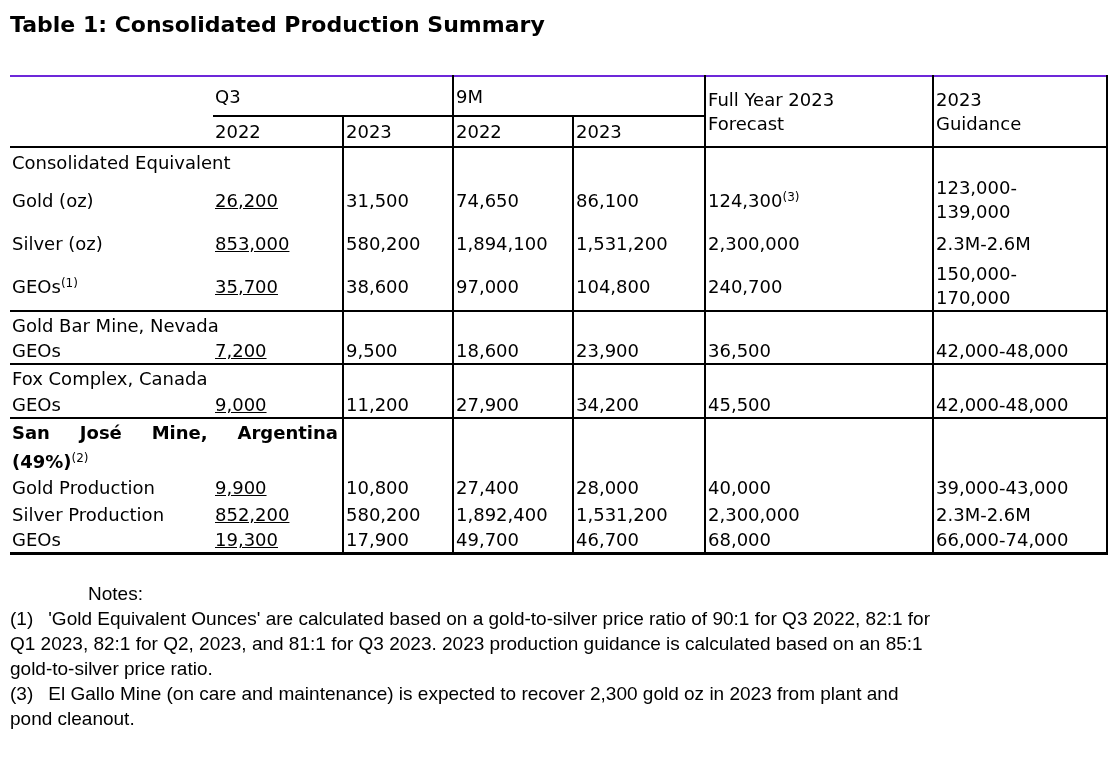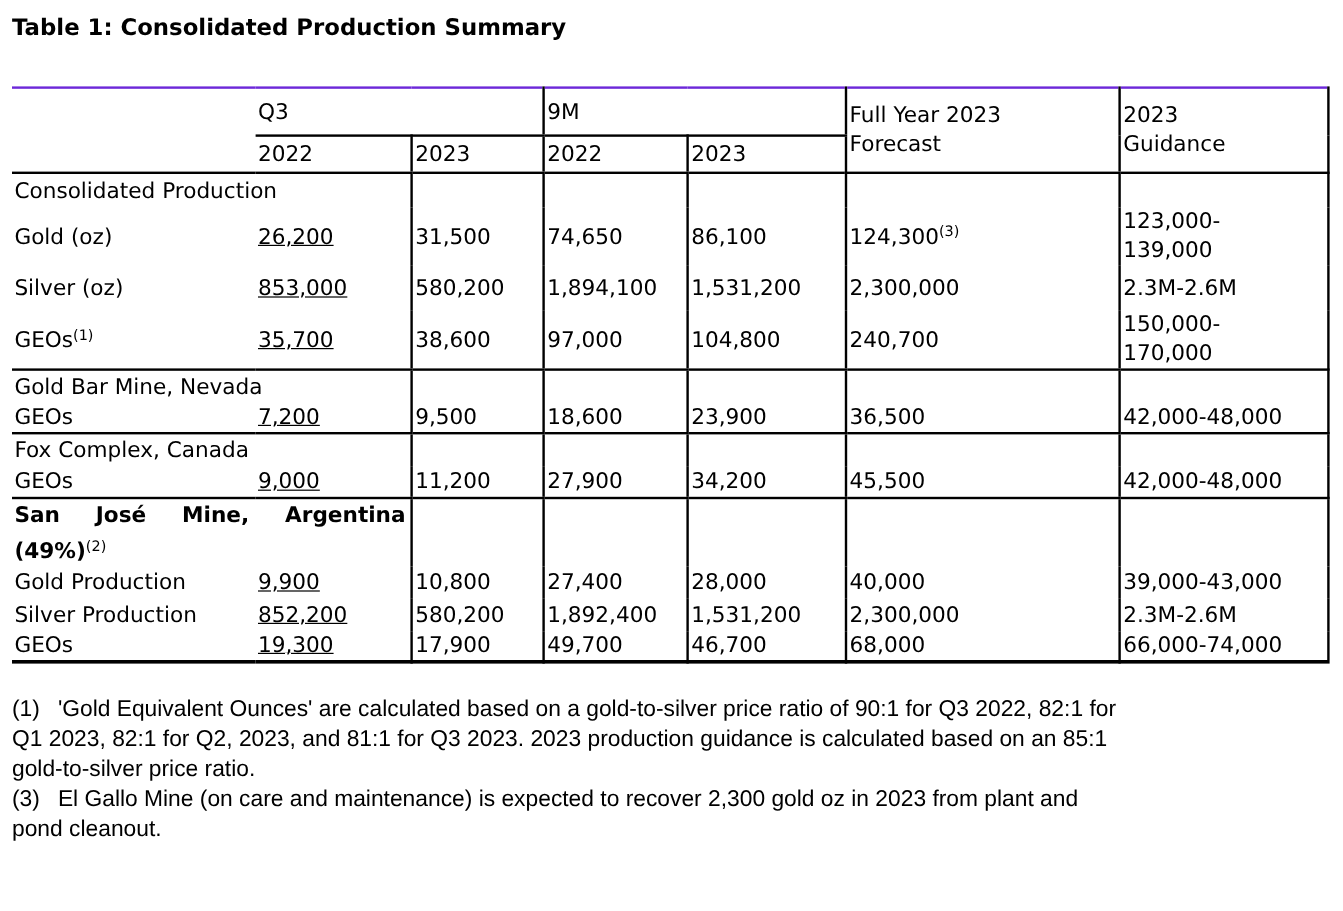--- a/index.html
+++ b/index.html
@@ -1,18 +1,18 @@
 <!DOCTYPE html>
 <html><head>
 <meta charset="utf-8">
 <style>
   * { box-sizing: border-box; }
   body { margin: 0; background: #ffffff; color: #000000; font-family: "DejaVu Sans", sans-serif; }
   .page { width: 1119px; height: 759px; padding: 10px 0 0 10px; overflow: hidden; background: #fff; }
-  .title { font-size: 19px; font-weight: bold; margin: 2px 0 0 0; letter-spacing: 0; }
+  .title { font-size: 22px; font-weight: bold; margin: 2px 0 0 0; letter-spacing: 0; }
 
   table.prod {
     border-collapse: collapse;
     table-layout: fixed;
     width: 1098px;
     margin-top: 38px;
     border-top: 2px solid #6d28d9;
     border-bottom: 3px solid #000;
     font-size: 18px;
   }
@@ -79,21 +79,21 @@
 Guidance</th>
     </tr>
     <tr class="h31">
       <th class="hb c">2022</th>
       <th class="vl hb bd c">2023</th>
       <th class="vl hb c">2022</th>
       <th class="vl hb bd c">2023</th>
     </tr>
 
     <tr class="h29">
-      <td class="bd lbl" colspan="2">Consolidated Production</td>
+      <td class="bd lbl" colspan="2">Consolidated Equivalent</td>
       <td class="vl"></td>
       <td class="vl"></td>
       <td class="vl"></td>
       <td class="vl"></td>
       <td class="vl vr"></td>
     </tr>
     <tr class="h48">
       <td class="lbl">Gold (oz)</td>
       <td class="r pad22">26,200</td>
       <td class="vl c bd">31,500</td>
@@ -199,20 +199,21 @@
       <td class="vl c bd">17,900</td>
       <td class="vl r pad18">49,700</td>
       <td class="vl c bd">46,700</td>
       <td class="vl c">68,000</td>
       <td class="vl vr c">66,000-74,000</td>
     </tr>
   </tbody>
     </table>
 
   <div class="notes">
+    <div class="notes-heading">Notes:</div>
     <p class="note"><span class="nnum">(1)</span><span>'Gold Equivalent Ounces' are calculated based on a gold-to-silver price ratio of 90:1 for Q3 2022, 82:1 for
 Q1 2023, 82:1 for Q2, 2023, and 81:1 for Q3 2023. 2023 production guidance is calculated based on an 85:1
 gold-to-silver price ratio.</span></p>
     <p class="note"><span class="nnum">(3)</span><span>El Gallo Mine (on care and maintenance) is expected to recover 2,300 gold oz in 2023 from plant and
 pond cleanout.</span></p>
   </div>
 
 </div>
 
 </body></html>

